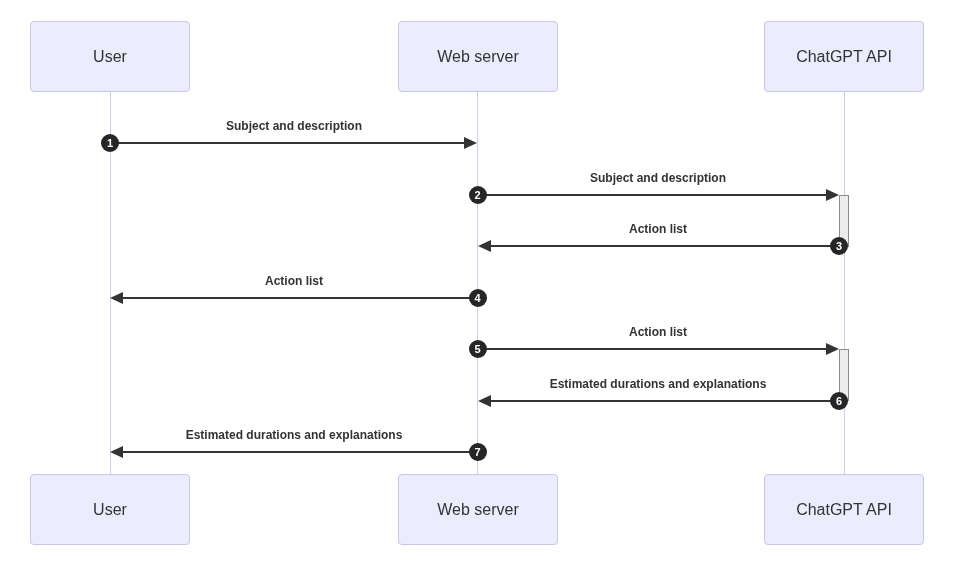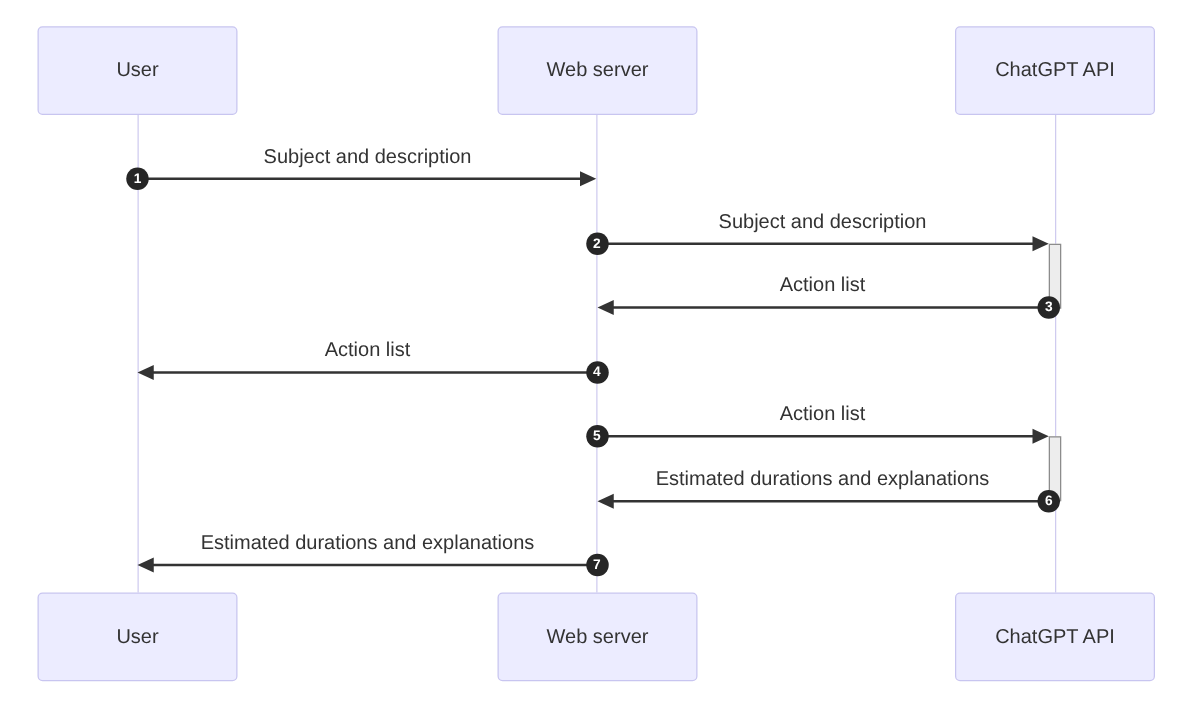--- a/index.html
+++ b/index.html
@@ -51,22 +51,22 @@
     border-top: 6px solid transparent;
     border-bottom: 6px solid transparent;
   }
   .arrowhead.right { border-left: 13px solid var(--arrow-color, #333333); }
   .arrowhead.left  { border-right: 13px solid var(--arrow-color, #333333); }
   .msg-label {
     position: absolute;
     transform: translateX(-50%);
     height: 20px;
     line-height: 20px;
-    font-size: 16px;
-    font-weight: 400;
+    font-size: 12px;
+    font-weight: 700;
     color: var(--text-color, #333333);
     white-space: nowrap;
   }
   .seq-number {
     position: absolute;
     width: 18px;
     height: 18px;
     border-radius: 50%;
     background: var(--number-fill, #262626);
     color: var(--number-text, #ffffff);

